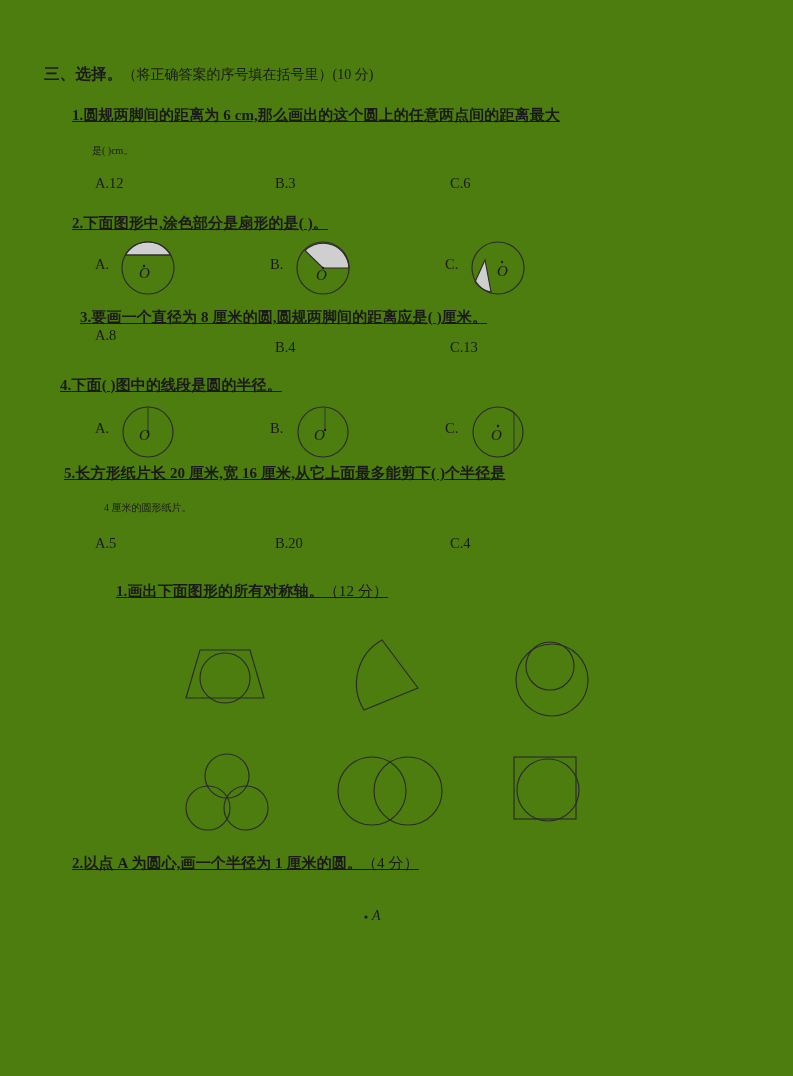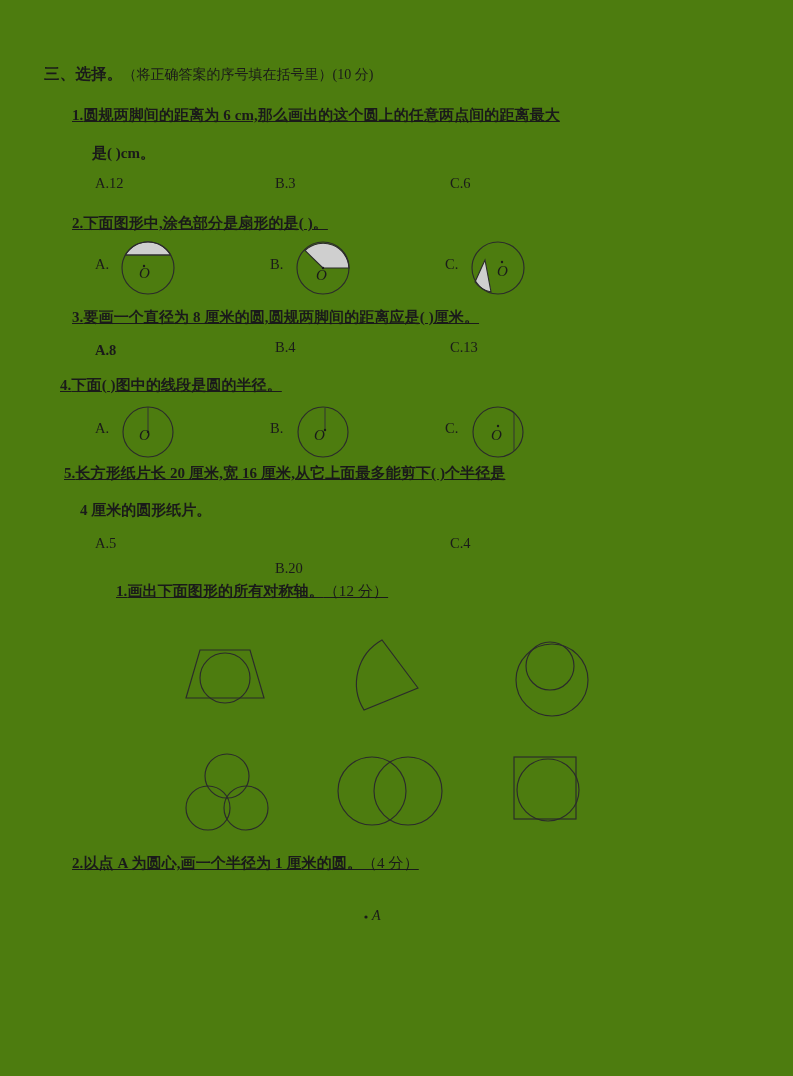--- a/index.html
+++ b/index.html
@@ -44,22 +44,22 @@
     text-decoration: underline;
   }
   .qline .num {
     font-weight: bold;
   }
   .qline .pts {
     font-weight: normal;
   }
   .qcont {
     position: absolute;
-    font-size: 15px;
-    font-weight: bold;
+    font-size: 10px;
+    font-weight: normal;
     white-space: nowrap;
   }
   .opt {
     position: absolute;
     font-size: 14.5px;
     white-space: nowrap;
     font-weight: normal;
     text-align: right;
   }
   .optlabel {
@@ -152,25 +152,25 @@
   <div class="optlabel" style="left:445px; top:256px;">C.</div>
   <div class="fig" style="left:467px; top:236px;">
     <svg width="62" height="62" viewBox="0 0 62 62">
       <path class="shade" d="M 18 24 L 8 46 A 26 26 0 0 0 24 56 Z"></path>
       <circle class="stroke" cx="31" cy="32" r="26"></circle>
       <circle class="dot" cx="35" cy="26" r="1.2"></circle>
       <text class="olabel" x="30" y="40">O</text>
     </svg>
   </div>
 
-  <div class="qline" style="left:72px; top:308px;">
+  <div class="qline" style="left:80px; top:308px;">
     <span class="num">3.</span><span>要画一个直径为 8 厘米的圆,圆规两脚间的距离应是(        )厘米。</span>
   </div>
 
-  <div class="opt" style="left:95px; top:342px;font-weight:bold;">
+  <div class="opt" style="left:95px; top:327px;">
     <span>A.</span><span>8</span>
   </div>
   <div class="opt" style="left:275px; top:339px;">
     <span>B.</span><span>4</span>
   </div>
   <div class="opt" style="left:450px; top:339px;">
     <span>C.</span><span>13</span>
   </div>
 
   <div class="qline" style="left:60px; top:376px;">
@@ -203,26 +203,26 @@
       <circle class="stroke" cx="31" cy="32" r="25"></circle>
       <line class="stroke-thin" x1="47" y1="13" x2="47" y2="51"></line>
       <circle class="dot" cx="31" cy="26" r="1.2"></circle>
       <text class="olabel" x="24" y="40">O</text>
     </svg>
   </div>
 
   <div class="qline" style="left:64px; top:464px;">
     <span class="num">5.</span><span>长方形纸片长 20 厘米,宽 16 厘米,从它上面最多能剪下(        )个半径是</span>
   </div>
-  <div class="qcont" style="left:80px; top:501px;text-align:right;">4 厘米的圆形纸片。</div>
+  <div class="qcont" style="left:104px; top:501px;text-align:right;">4 厘米的圆形纸片。</div>
 
   <div class="opt" style="left:95px; top:535px;">
     <span>A.</span><span>5</span>
   </div>
-  <div class="opt" style="left:275px; top:560px;">
+  <div class="opt" style="left:275px; top:535px;">
     <span>B.</span><span>20</span>
   </div>
   <div class="opt" style="left:450px; top:535px;">
     <span>C.</span><span>4</span>
   </div>
 
 
   <div class="qline" style="left:72px; top:582px;margin-left:44px;">
     <span class="num">1.</span><span>画出下面图形的所有对称轴。</span><span class="pts">（12 分）</span>
   </div>

